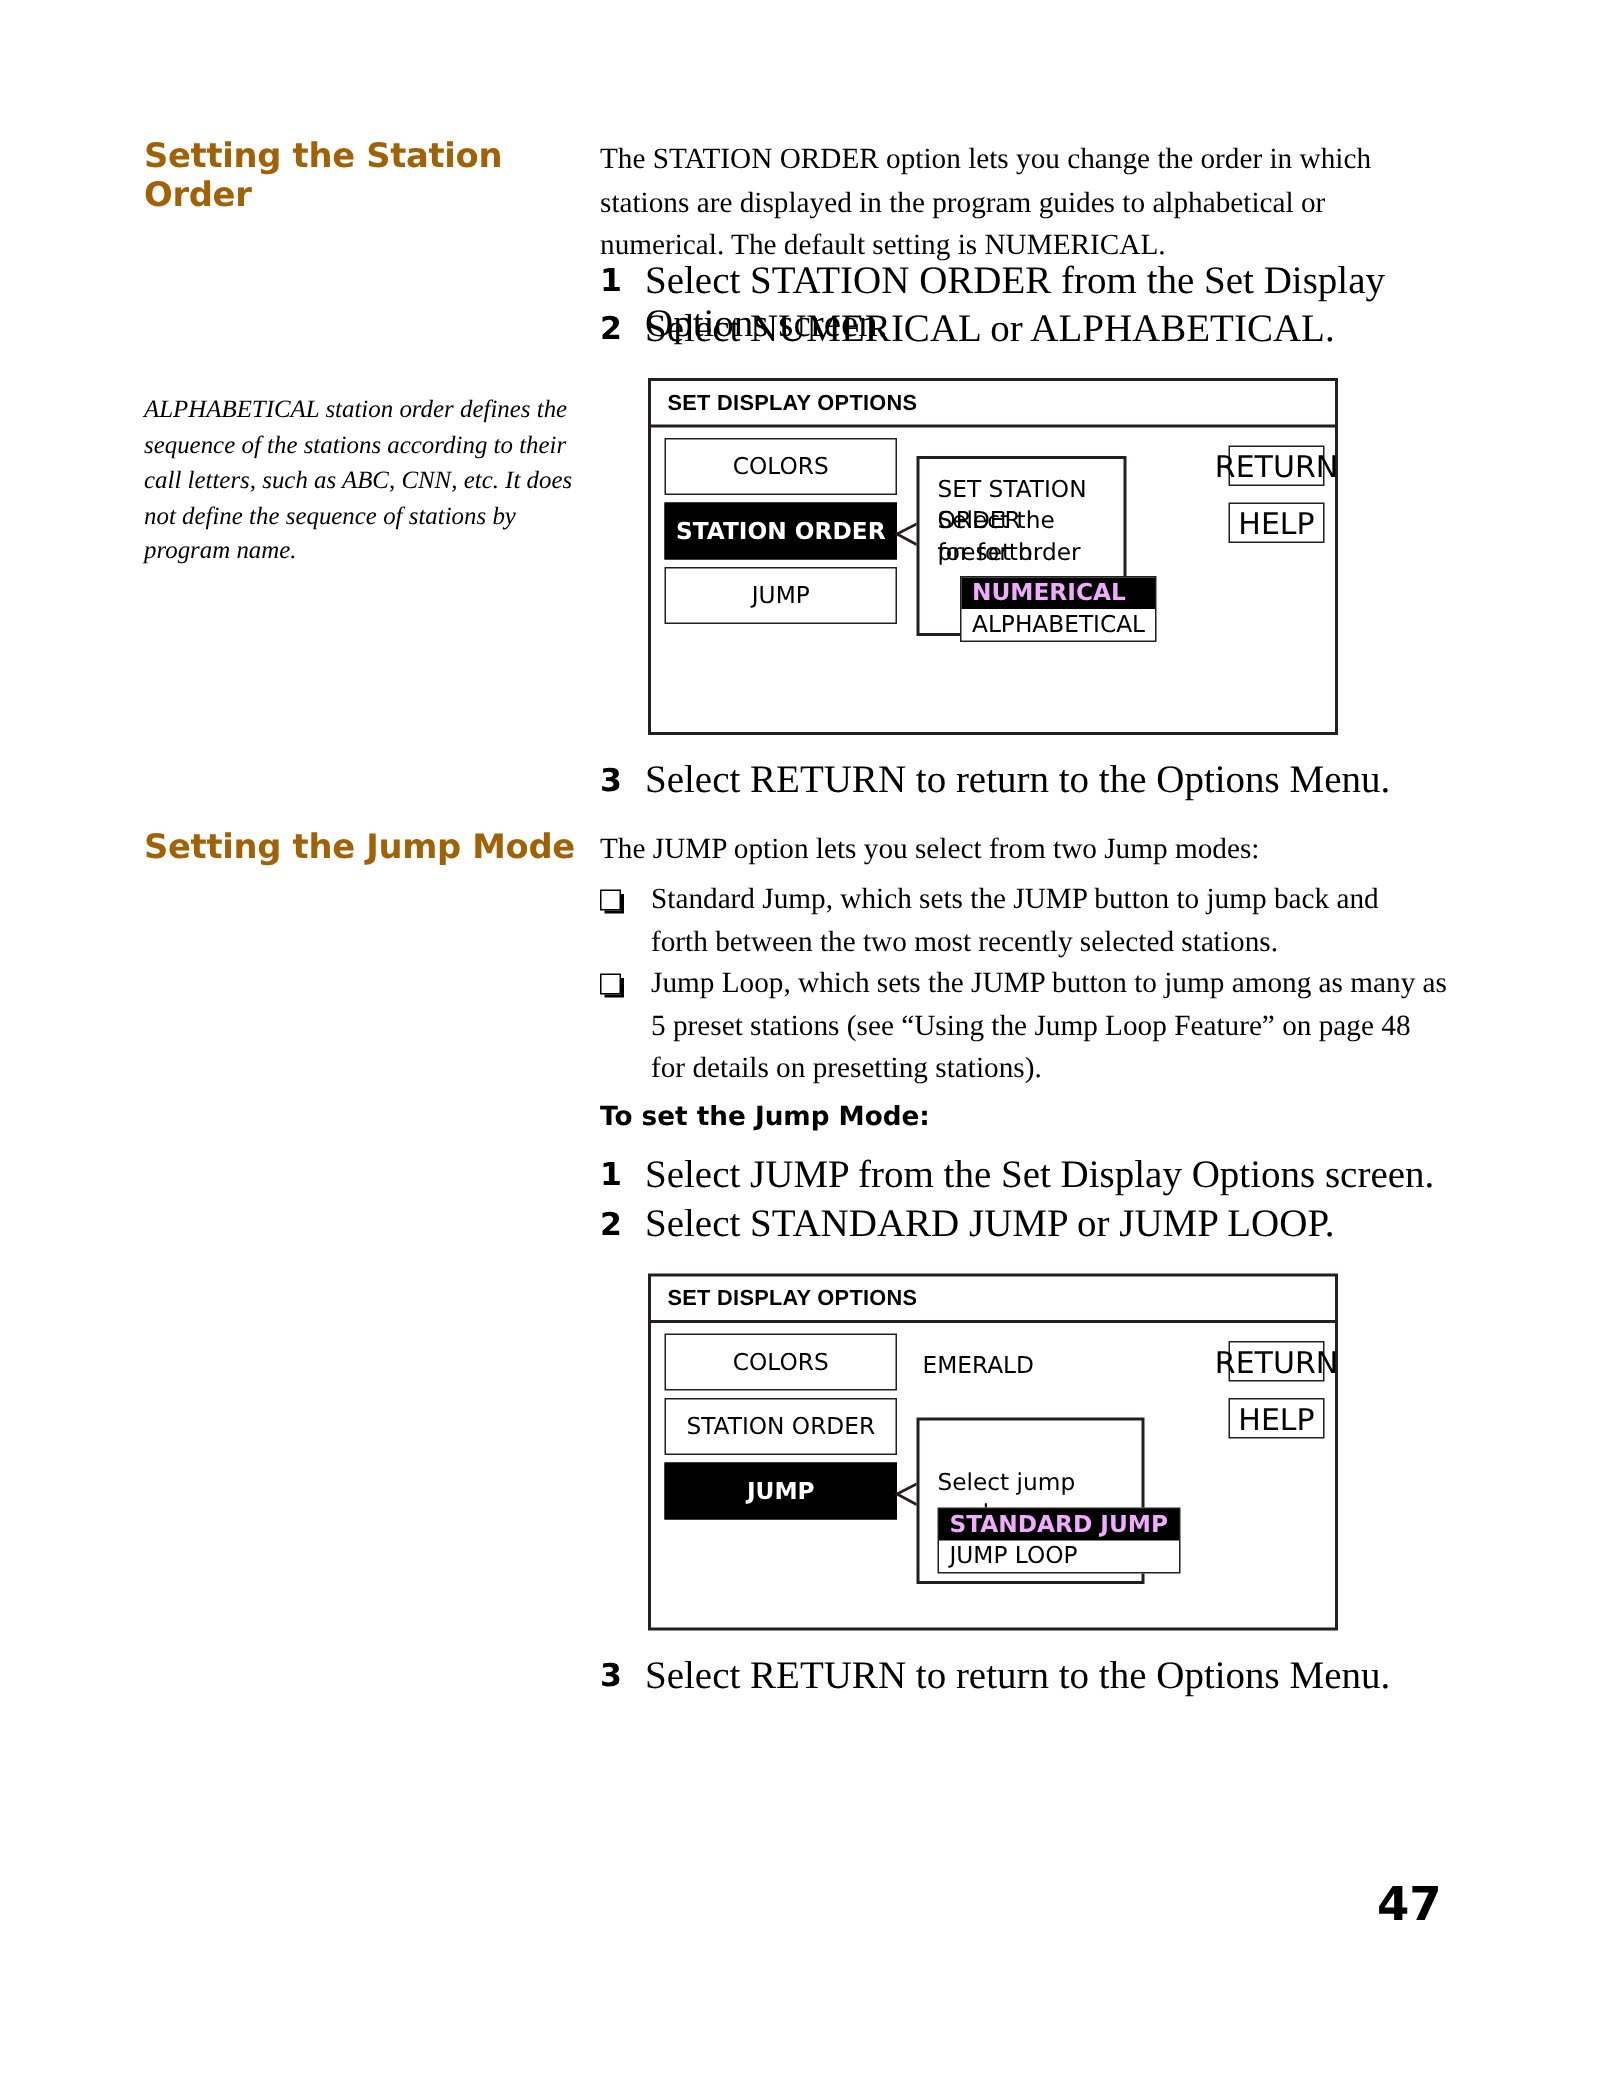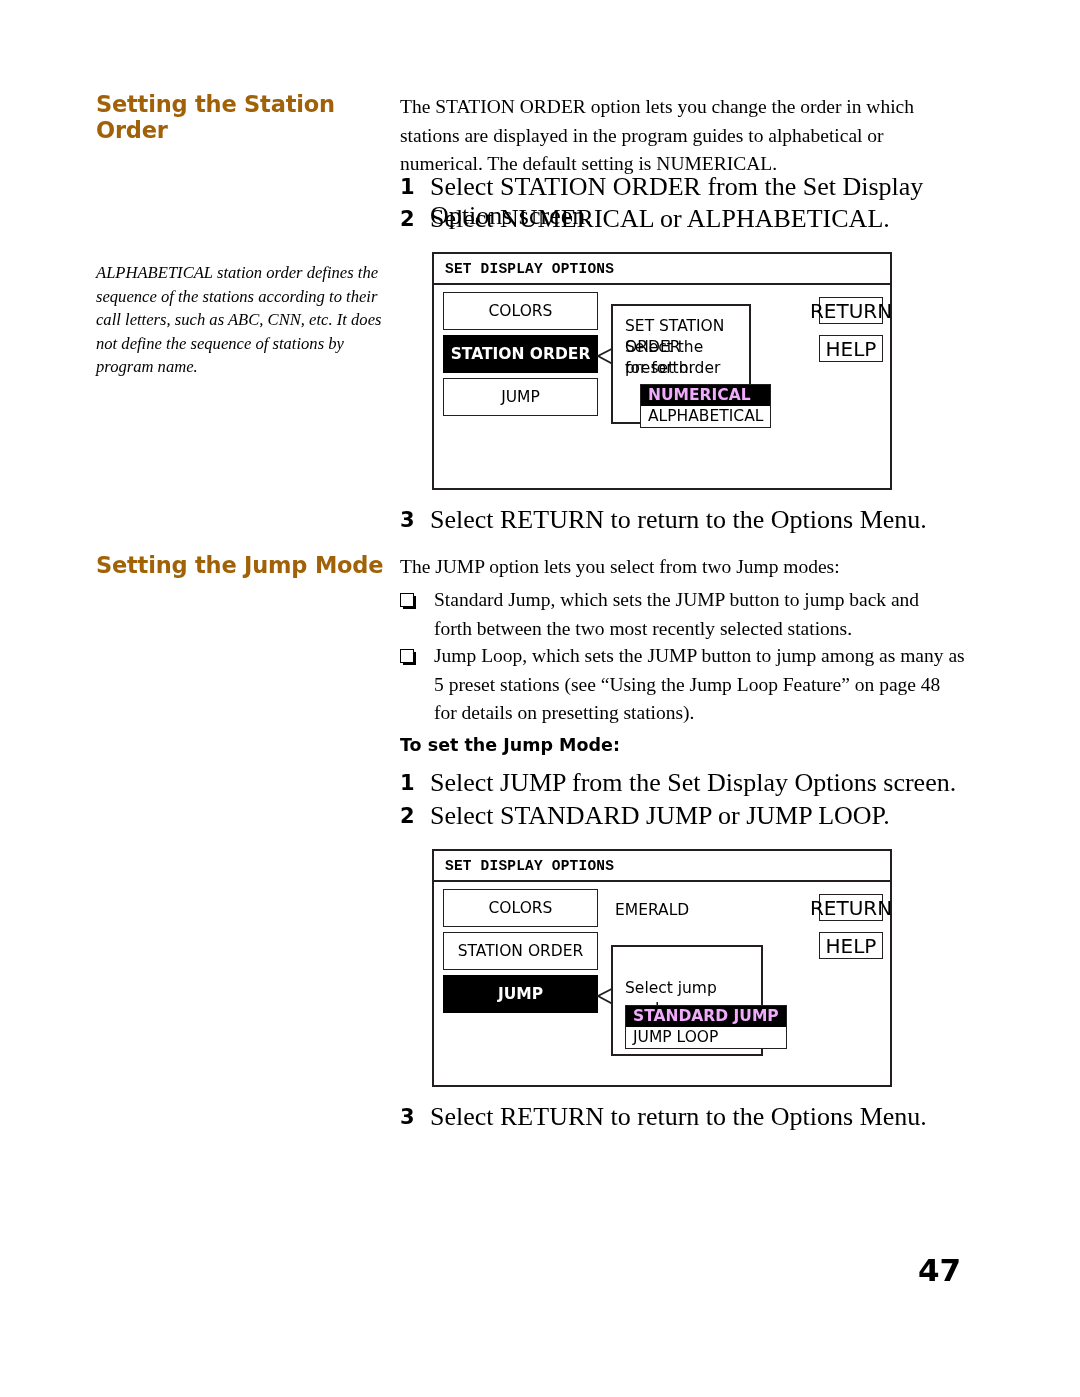--- a/index.html
+++ b/index.html
@@ -101,21 +101,21 @@
   }
   .tv-title {
     height: 31px;
     border-bottom: 2.2px solid #231f20;
     display: flex;
     align-items: center;
     padding-left: 11px;
     box-sizing: border-box;
   }
   .tv-title span {
-    font-family: Liberation Mono, monospace;
+    font-family: Liberation Sans, sans-serif;
     font-weight: bold;
     font-size: 14.5px;
     letter-spacing: 0.2px;
   }
   .tv-body {
     position: relative;
     height: calc(100% - 31px);
   }
 
   .menubtn {

